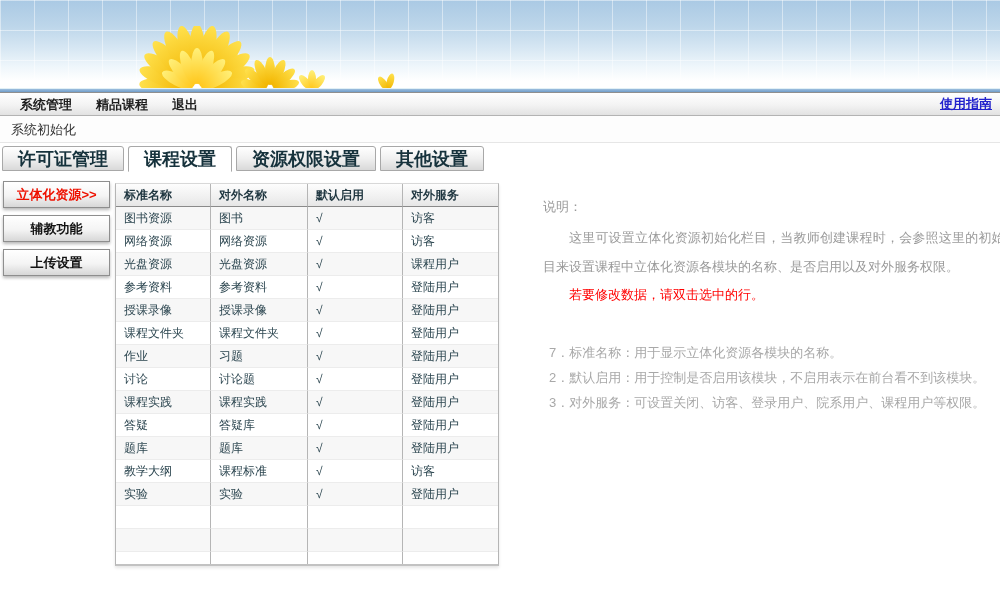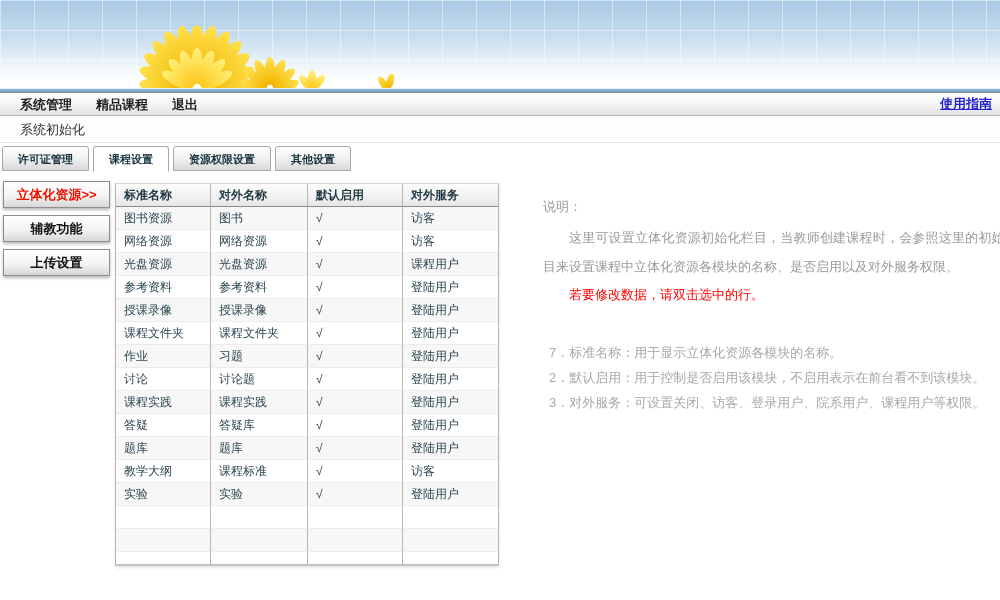--- a/index.html
+++ b/index.html
@@ -28,27 +28,27 @@
   .menubar {
     position:relative; height:24px; line-height:22px;
     border-top:1px solid #8f8f8f; border-bottom:1px solid #b3b3b3;
     background:linear-gradient(180deg,#ffffff 0%, #f3f3f3 55%, #e2e2e2 100%);
     padding-left:8px;
   }
   .menu-item { display:inline-block; padding:0 12px; font-size:13px; font-weight:bold; color:#1e1e1e; cursor:pointer; }
   .guide-link { position:absolute; right:8px; top:0; font-size:13px; font-weight:bold; color:#2323cc; text-decoration:underline; cursor:pointer; }
 
   
-  .breadcrumb { height:27px; line-height:27px; padding-left:20px; font-size:13px; color:#333; background:#fdfdfd; border-bottom:1px solid #e6e6e6; }
+  .breadcrumb { height:27px; line-height:27px; padding-left:11px; font-size:13px; color:#333; background:#fdfdfd; border-bottom:1px solid #e6e6e6; }
 
   
   .tabsrow { height:29px; padding:3px 0 0 2px; background:#fff; }
   .tab {
     display:inline-block; height:25px; line-height:24px; padding:0 15px; margin-right:4px;
-    font-size:11px; font-weight:bold; color:#16323c; text-align:center; cursor:pointer;
+    font-size:18px; font-weight:bold; color:#16323c; text-align:center; cursor:pointer;
     border:1px solid #a8a8a8; border-radius:3px 3px 0 0;
     background:linear-gradient(180deg,#ffffff 0%, #f0f0f0 50%, #d9d9d9 100%);
   }
   .tab.active { background:#fff; border-bottom:1px solid #fff; height:26px; }
 
   
   .sidebar { position:absolute; left:3px; top:181px; width:107px; }
   .side-btn {
     display:block; width:107px; height:27px; margin-bottom:7px;
     font-family:"Liberation Sans", sans-serif; font-size:13px; font-weight:bold; color:#111;

